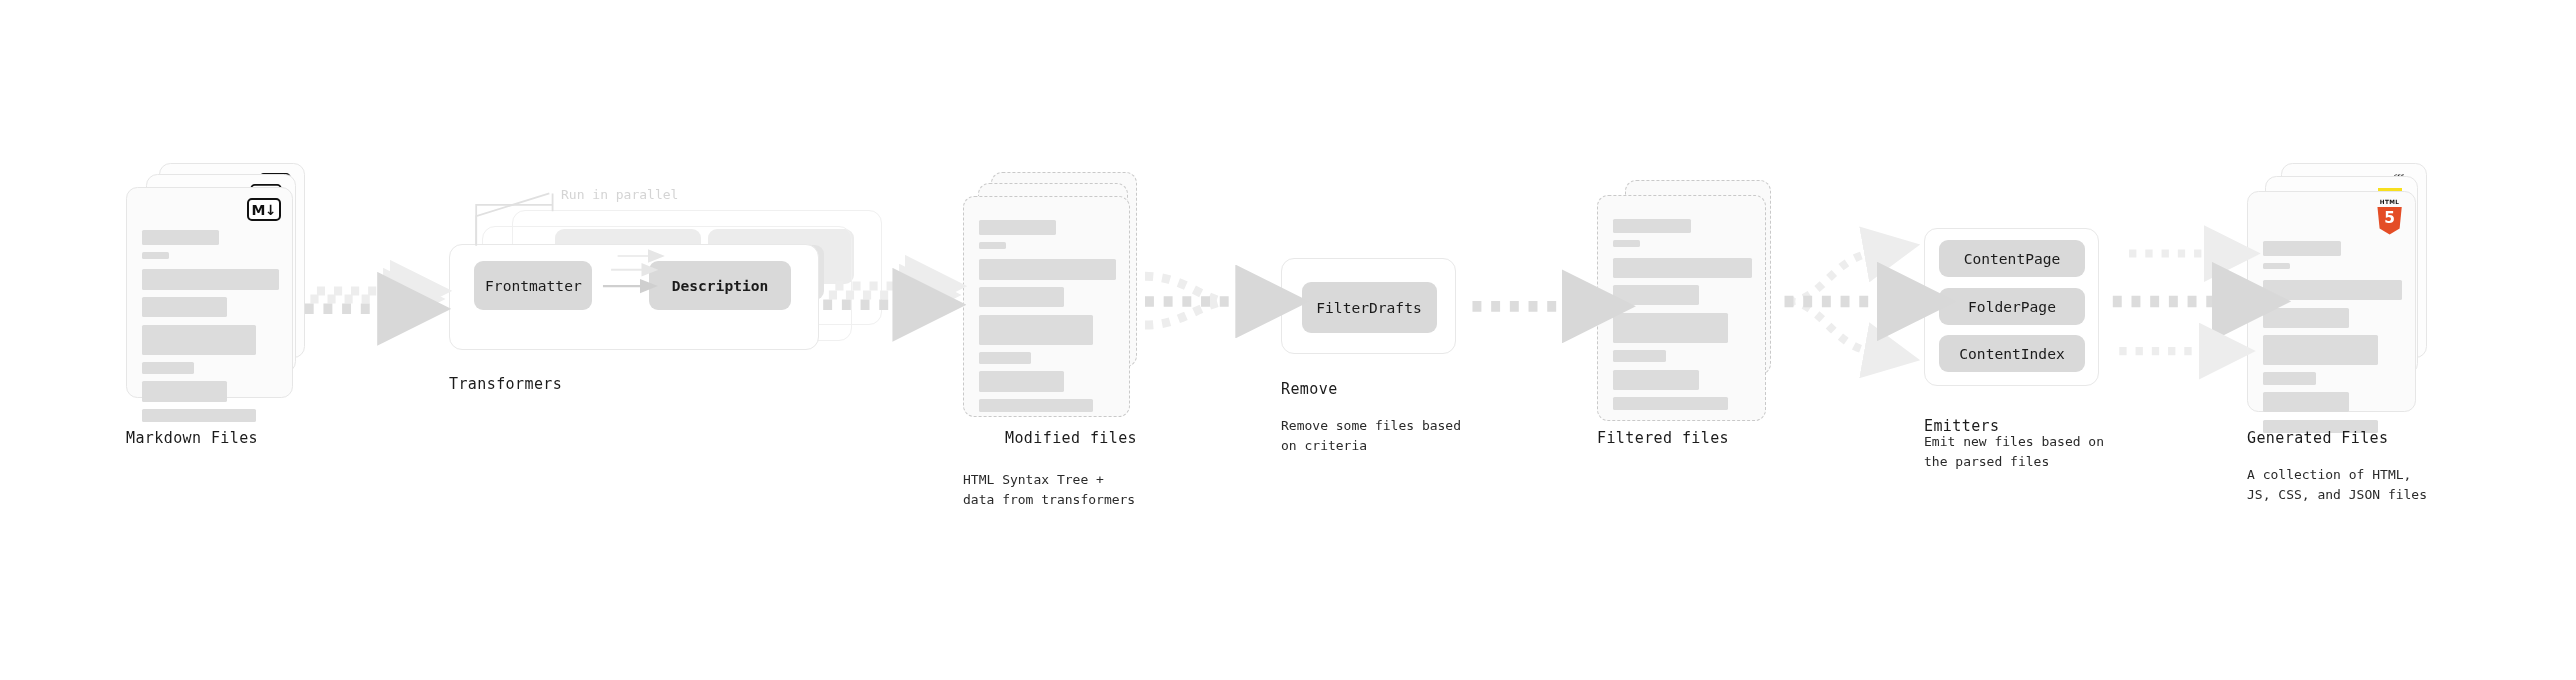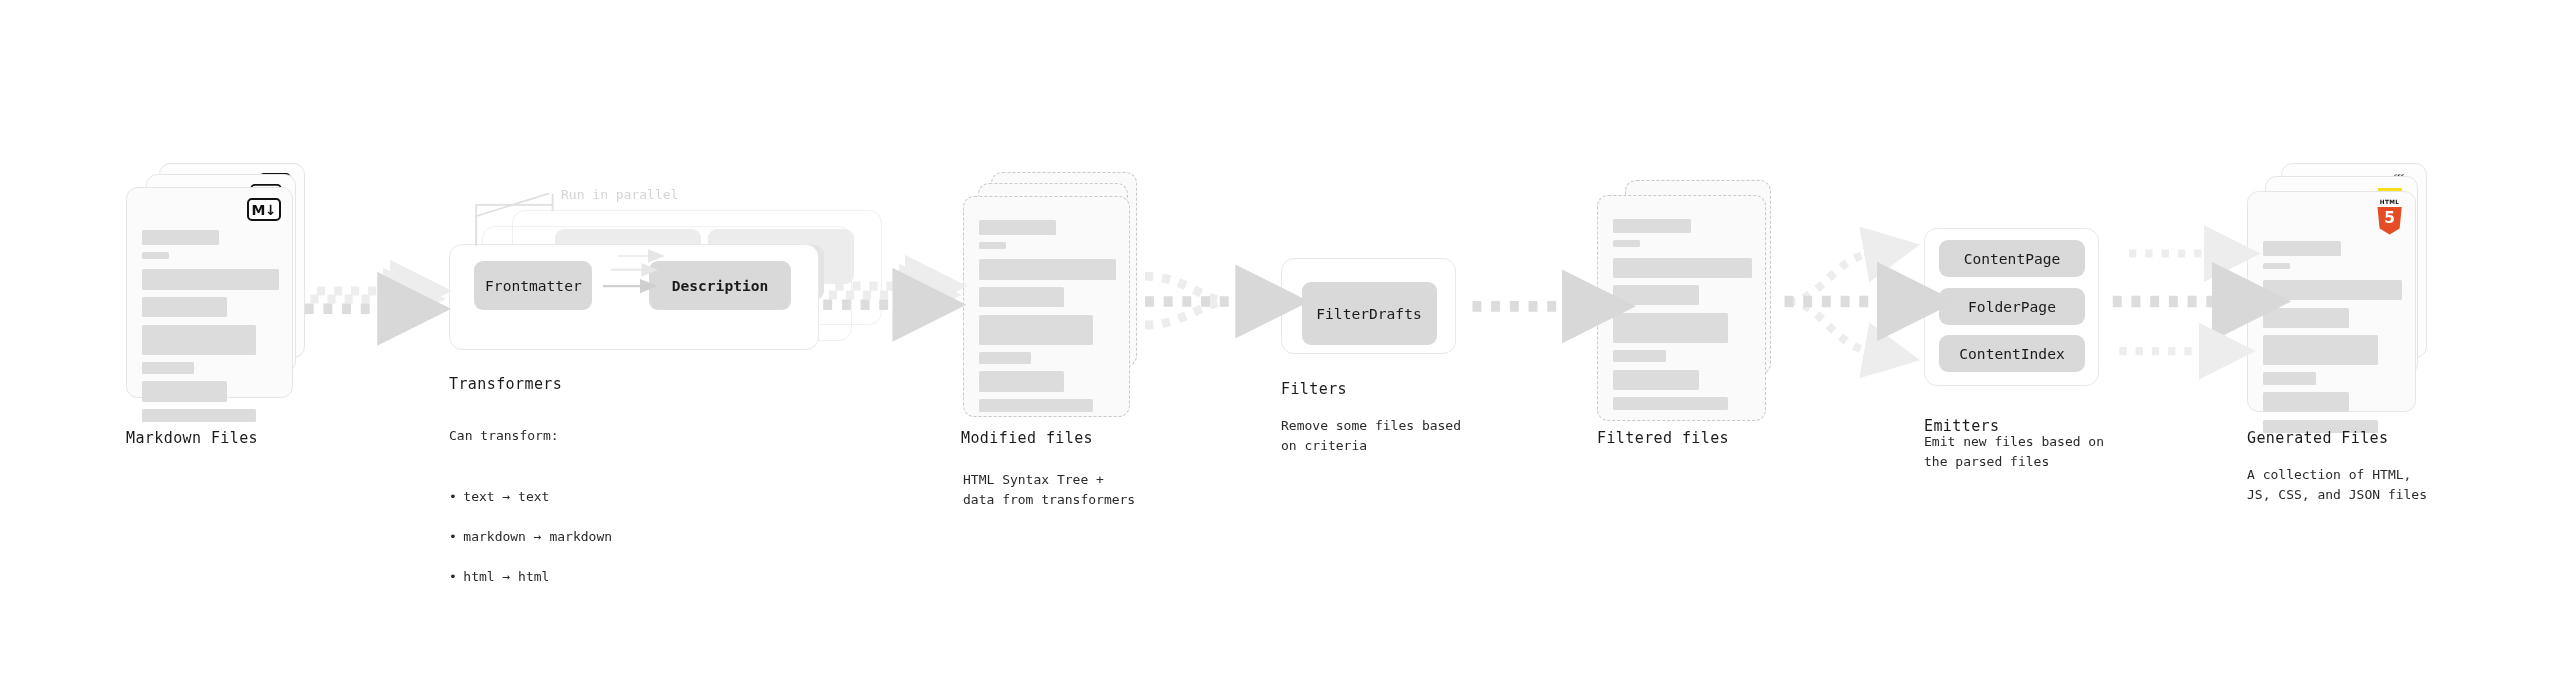--- a/index.html
+++ b/index.html
@@ -206,55 +206,47 @@
     <div class="panel" style="left:0px; top:34px; width:370px; height:106px;">
       <div class="chip" style="left:24.4px; top:16.3px; width:118px; height:49px;">Frontmatter</div>
       <div class="chip" style="left:199px; top:16.3px; width:142px; height:49px;font-weight:bold;">Description</div>
     </div>
   </div>
 
   <div class="caption-lead" style="left:561px; top:187px;">Run in parallel</div>
 
   <div class="node-title" style="left:449px; top:375px;">Transformers</div>
 
-  <div class="node-desc" style="left:449px; top:406px;">
-    <div>Can transform:</div>
-    <ul class="blist">
-      <li>text → text</li>
-      <li>markdown → markdown</li>
-      <li>html → html</li>
-    </ul>
-  </div>
 
   <div class="card-stack" style="left:963px; top:172px;">
     <div class="filecard dashed" style="left:28.4px; top:0px;  width:146px; height:195px;"></div>
     <div class="filecard dashed" style="left:14.6px; top:11.4px; width:150px; height:199px;"></div>
     <div class="filecard dashed" style="left:0px; top:24.4px; width:167px; height:221px;">
       <div class="card-body" style="top:23px;">
         <div class="bar" style="width:56%; height:14.6px;"></div>
         <div class="bar" style="width:20%; height:6.5px; margin-bottom:10.6px;"></div>
         <div class="bar" style="width:100%; height:20.3px;"></div>
         <div class="bar" style="width:62%; height:20.3px;"></div>
         <div class="bar" style="width:83%; height:30px;"></div>
         <div class="bar" style="width:38%; height:12.2px;"></div>
         <div class="bar" style="width:62%; height:20.3px;"></div>
         <div class="bar" style="width:83%; height:13px;"></div>
       </div>
     </div>
   </div>
 
-  <div class="node-title" style="left:940px; top:429px;padding-left:21px;">Modified files</div>
+  <div class="node-title" style="left:984px; top:429px;padding-left:21px;">Modified files</div>
   <div class="node-desc" style="left:963px; top:470px;">HTML Syntax Tree +
 data from transformers</div>
 
   <div class="panel" style="left:1281px; top:258px; width:175px; height:96px;">
-    <div class="chip" style="left:19.5px; top:23px; width:135px; height:63px;">FilterDrafts</div>
-  </div>
-
-  <div class="node-title" style="left:1281px; top:380px;">Filters</div>
+    <div class="chip" style="left:19.5px; top:23px; width:135px; height:51px;">FilterDrafts</div>
+  </div>
+
+  <div class="node-title" style="left:1281px; top:380px;">Remove</div>
   <div class="node-desc" style="left:1281px; top:416px;">Remove some files based
 on criteria</div>
 
   <div class="card-stack" style="left:1597px; top:180px;">
     <div class="filecard dashed" style="left:28.4px; top:0px; width:146px; height:195px;"></div>
     <div class="filecard dashed" style="left:0px; top:14.6px; width:169px; height:226px;">
       <div class="card-body" style="top:23px;">
         <div class="bar" style="width:56%; height:14.6px;"></div>
         <div class="bar" style="width:20%; height:6.5px; margin-bottom:10.6px;"></div>
         <div class="bar" style="width:100%; height:20.3px;"></div>

